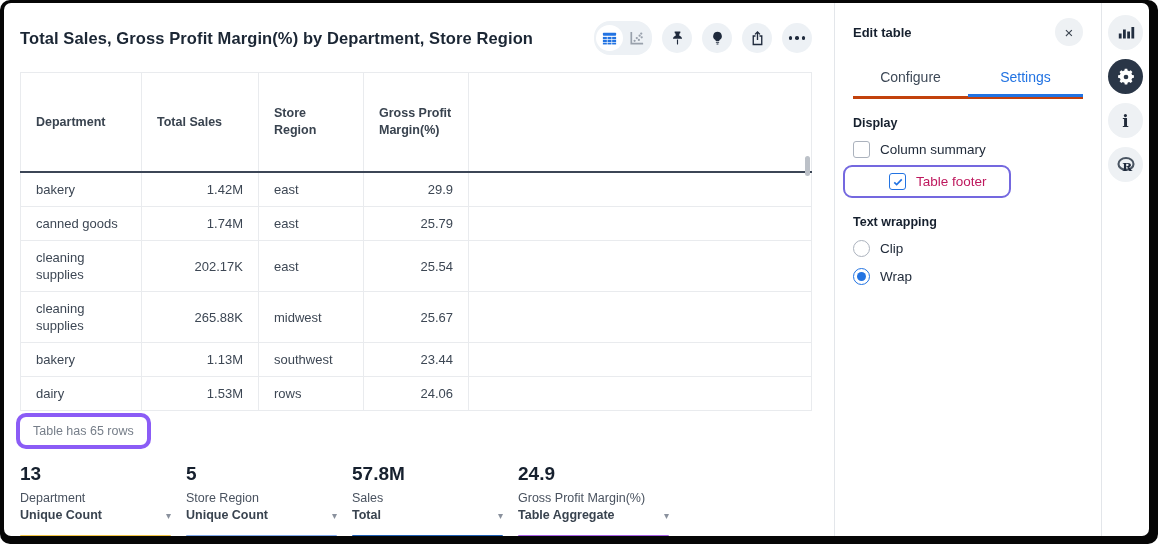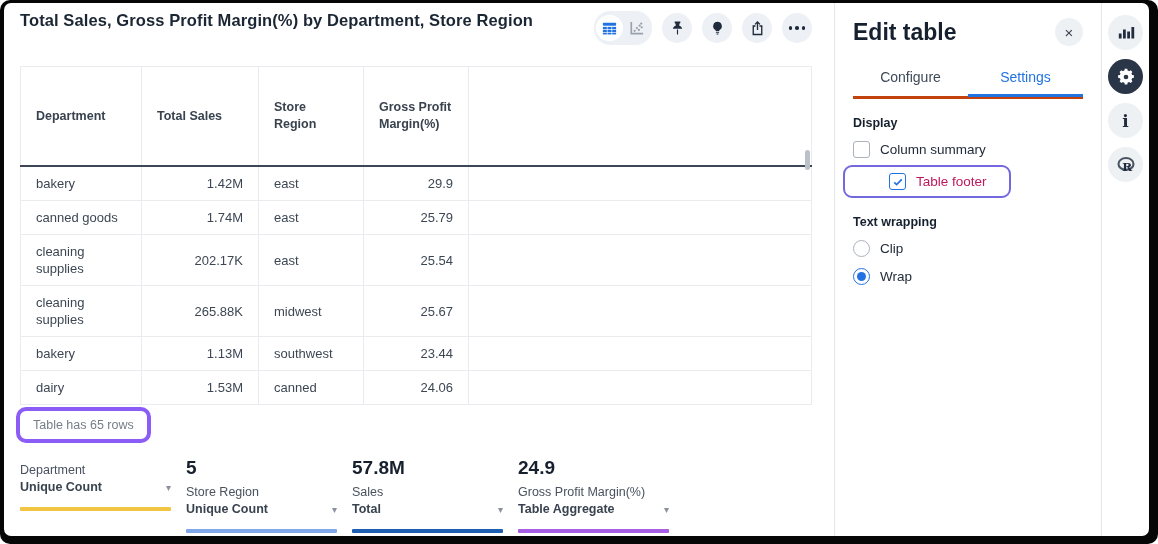--- a/index.html
+++ b/index.html
@@ -2,21 +2,21 @@
 <html><head>
 <meta charset="utf-8">
 <style>
   html,body{margin:0;padding:0;width:1158px;height:544px;overflow:hidden;
     font-family:"Liberation Sans","DejaVu Sans",sans-serif;}
   .frame{position:absolute;inset:0;background:#060606;border-radius:10px;}
   .window{position:absolute;left:4px;top:3px;right:9px;bottom:8px;background:#fff;
     border-radius:7px;overflow:hidden;display:flex;}
   
   .main{flex:1;min-width:0;padding:0 22px 0 16px;}
-  .main-header{display:flex;justify-content:space-between;align-items:flex-start;padding-top:8px;height:42px;}
+  .main-header{display:flex;justify-content:space-between;align-items:center;padding-top:14px;height:42px;}
   .page-title{font-size:16.5px;font-weight:700;color:#1b2634;letter-spacing:.1px;margin:0;}
   .toolbar{display:flex;align-items:center;gap:10px;}
   .viz-switch{display:flex;align-items:center;background:#edf1f5;border-radius:16px;height:30px;padding:2px;}
   .viz-opt{width:27px;height:26px;border-radius:50%;display:flex;align-items:center;justify-content:center;cursor:pointer;}
   .viz-opt.active{background:#fff;}
   .tool-btn{width:30px;height:30px;border-radius:50%;background:#edf1f5;border:none;display:flex;
     align-items:center;justify-content:center;cursor:pointer;padding:0;}
   .dots{display:flex;gap:3px;}
   .dots i{width:3.5px;height:3.5px;border-radius:50%;background:#1f2a3c;display:block;}
   
@@ -42,21 +42,21 @@
   .card{width:151px;}
   .card .value{font-size:19px;font-weight:700;color:#16202e;line-height:22px;}
   .card .label{font-size:12.5px;color:#49525f;margin-top:5px;line-height:17px;}
   .card .aggrow{display:flex;justify-content:space-between;align-items:center;line-height:17px;}
   .card .agg{font-size:12.5px;font-weight:700;color:#39434f;}
   .card .chev{font-size:10px;color:#8a919d;cursor:pointer;}
   .card .underline{height:4px;border-radius:1px;margin-top:11px;}
   
   .panel{width:267px;flex:none;border-left:1px solid #e3e6ea;padding:0 18px;box-sizing:border-box;}
   .panel-header{display:flex;justify-content:space-between;align-items:center;padding-top:15px;}
-  .panel-title{font-size:23px;font-weight:700;color:#16202e;}
+  .panel-title{font-size:13px;font-weight:700;color:#16202e;}
   .close-btn{width:28px;height:28px;border-radius:50%;background:#eef1f4;border:none;cursor:pointer;
     font-size:15px;color:#3a4450;display:flex;align-items:center;justify-content:center;padding:0;}
   .tabs{display:flex;margin-top:17px;border-bottom:3px solid #c2410c;}
   .tab{flex:1;text-align:center;font-size:14px;padding:6px 0 9px;color:#3e4957;cursor:pointer;
     border-bottom:3px solid transparent;margin-bottom:-1px;}
   .tab.active{color:#2273e2;border-bottom-color:#2273e2;}
   .section-heading{font-size:12.5px;font-weight:700;color:#16202e;margin-top:17px;}
   .opt-row{display:flex;align-items:center;gap:10px;margin-top:11px;font-size:13.5px;color:#222c3b;}
   .checkbox{width:17px;height:17px;border-radius:3px;box-sizing:border-box;border:1.5px solid #abb2bd;
     background:#fff;display:flex;align-items:center;justify-content:center;cursor:pointer;flex:none;}
@@ -197,36 +197,37 @@
           <tr>
             <td>bakery</td>
             <td class="num">1.13M</td>
             <td>southwest</td>
             <td class="num">23.44</td>
             <td></td>
           </tr>
           <tr>
             <td>dairy</td>
             <td class="num">1.53M</td>
-            <td>canned</td>
+            <td>rows</td>
             <td class="num">24.06</td>
             <td></td>
           </tr>
         </tbody>
       </table>
       <div class="vscroll-thumb"></div>
       <div class="table-footer">
         <span class="footer-badge">
           <span>Table has 65 rows</span>
         </span>
       </div>
     </div>
 
     <div class="cards">
       <div class="card">
+        <div class="value">13</div>
         <div class="label">Department</div>
         <div class="aggrow">
           <span class="agg">Unique Count</span>
           <span class="chev">▾</span>
         </div>
         <div class="underline" style="background: rgb(242, 196, 68);"></div>
       </div>
       <div class="card">
         <div class="value">5</div>
         <div class="label">Store Region</div>

